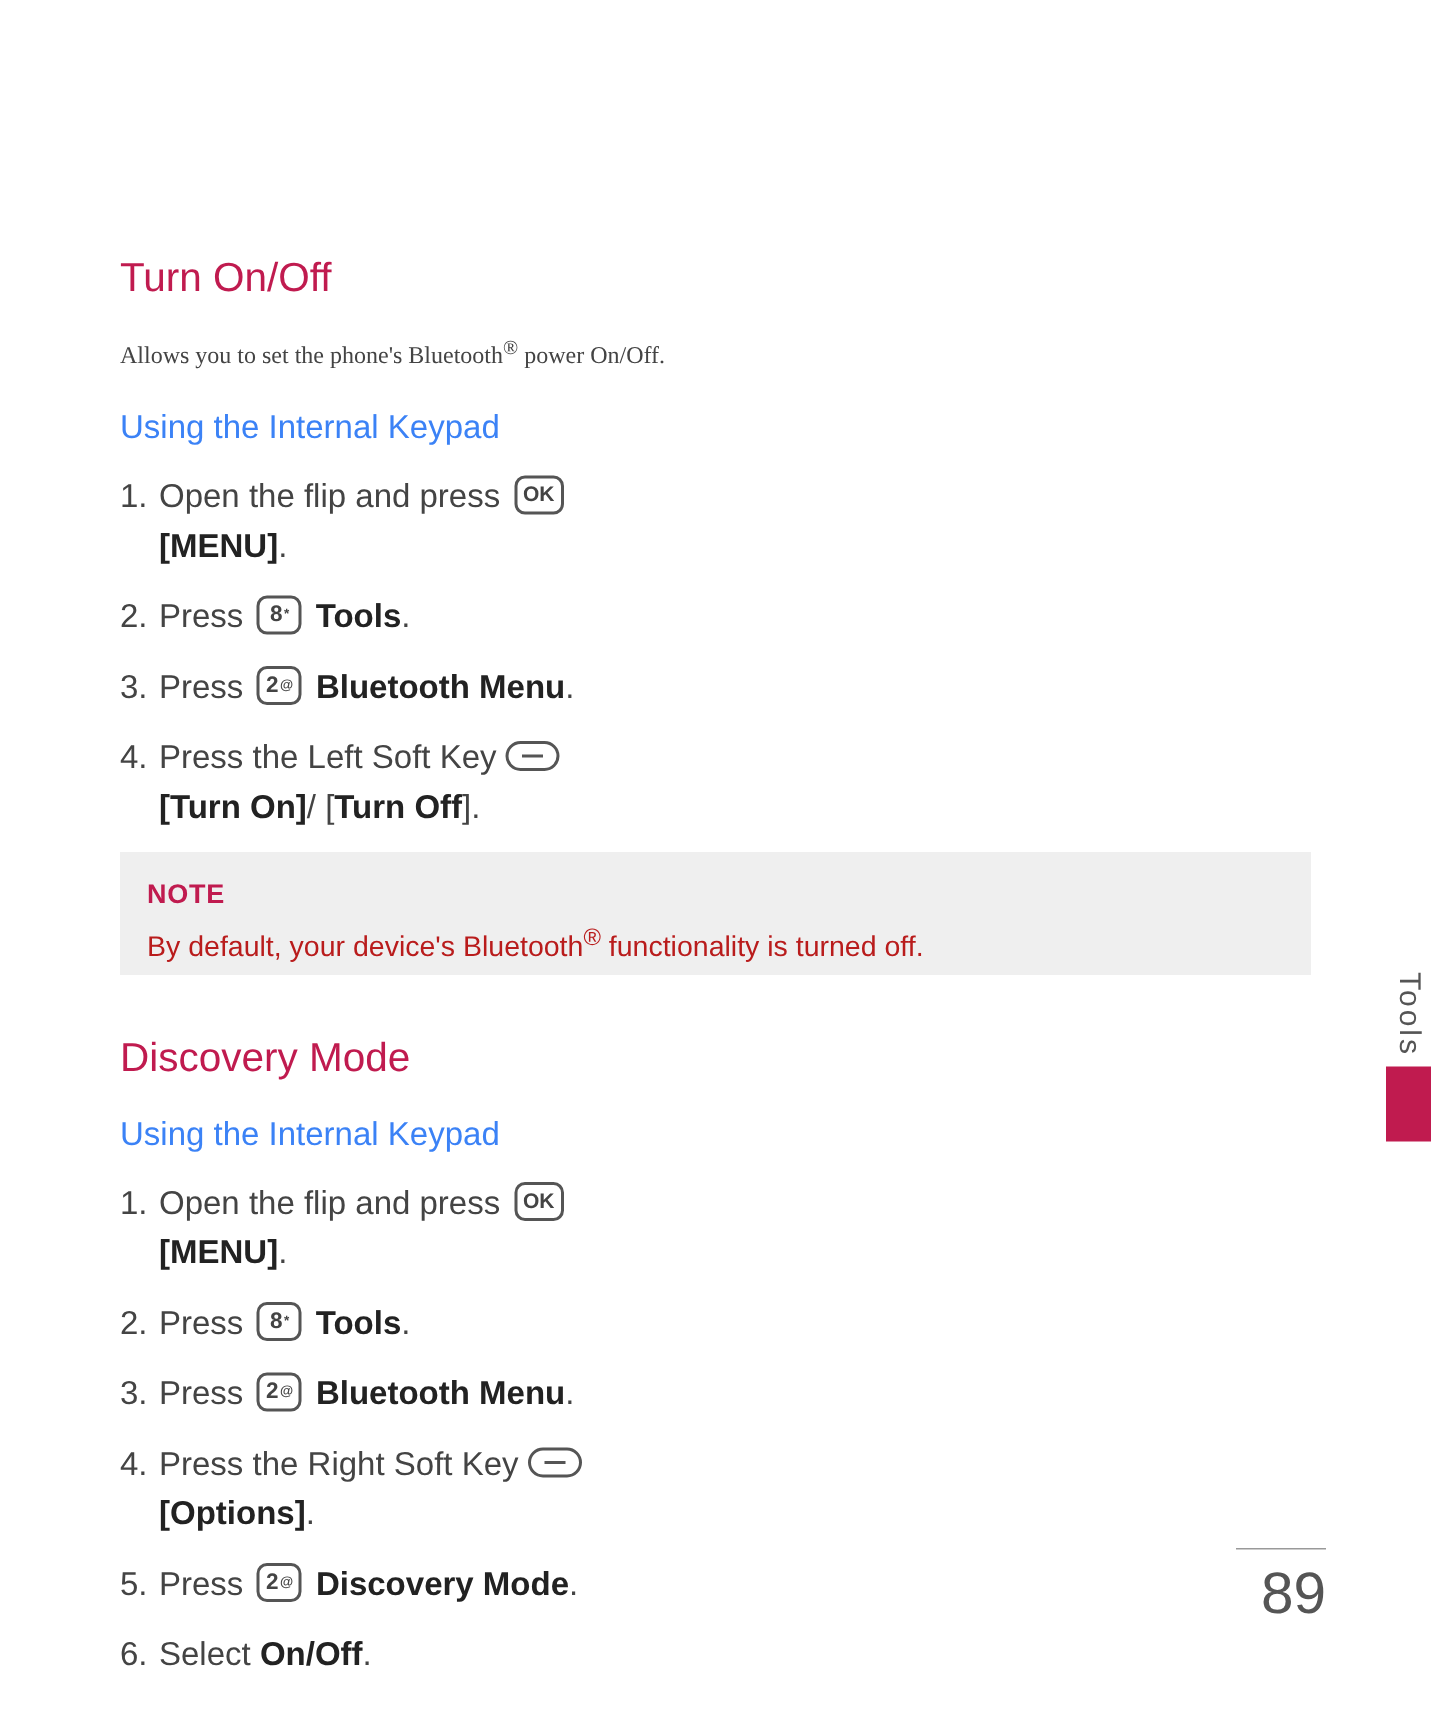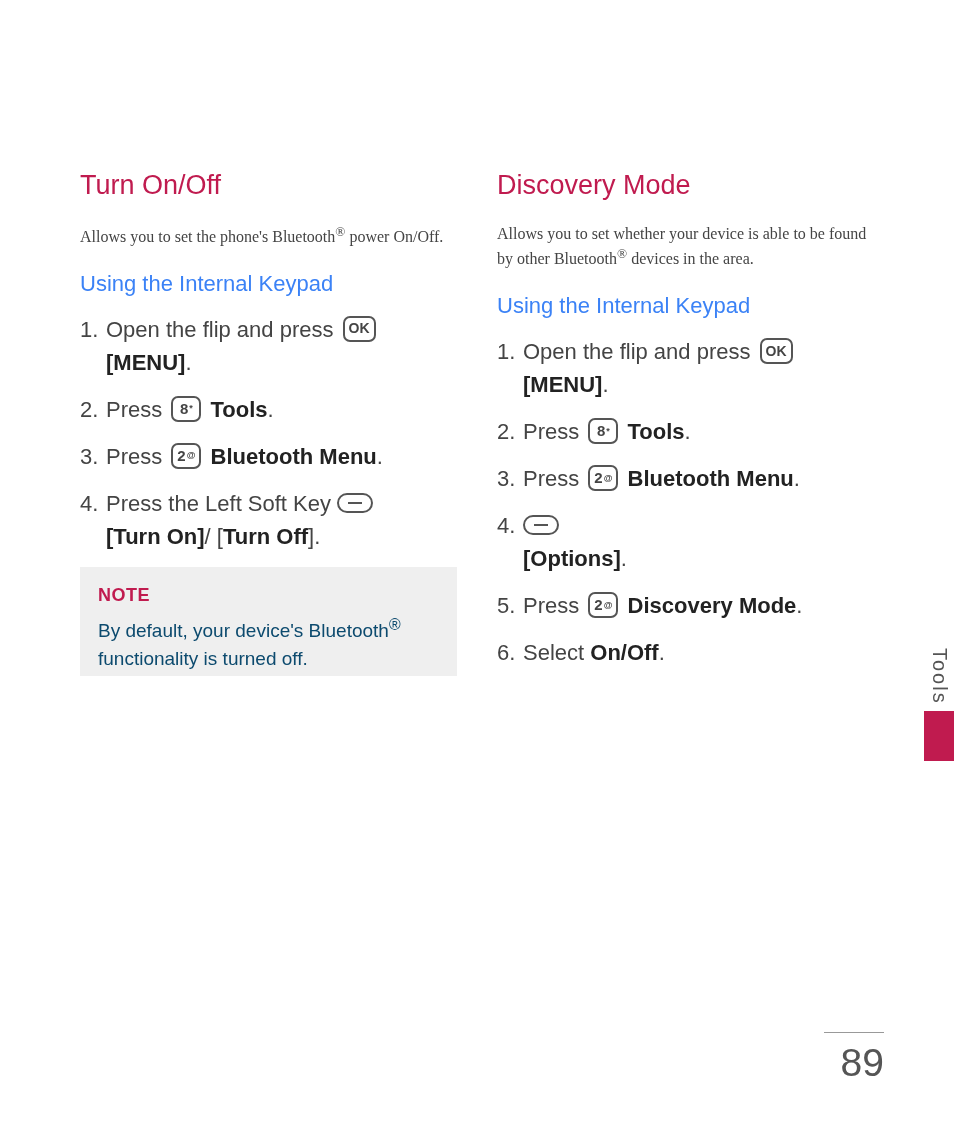--- a/index.html
+++ b/index.html
@@ -1,35 +1,35 @@
 <!DOCTYPE html>
 <html><head>
 <meta charset="utf-8">
 <style>
   * { box-sizing: border-box; margin: 0; padding: 0; }
   html, body { width: 954px; height: 1145px; background: #fff; }
   body { font-family: "Optima", "Candara", "Segoe UI", sans-serif; color: #333; position: relative; }
   .page { position: relative; width: 100%; height: 100%; padding: 170px 80px 60px 80px; }
-  .cols { display: flex; gap: 40px; }
+  .cols { display: flex; gap: 40px; flex-direction: column; }
   .col { flex: 1; min-width: 0; }
   h2.section { font-size: 27px; font-weight: 400; color: #c01b4f; margin-bottom: 22px; }
   .intro { font-size: 16px; color: #444; line-height: 1.4; margin-bottom: 22px; font-family: Liberation Serif, serif; }
   .subhead { font-size: 22px; font-weight: 400; color: #3b82f6; margin-bottom: 16px; }
   .step { font-size: 22px; color: #444; line-height: 1.5; margin-bottom: 14px; display: flex; }
   .step .num { width: 28px; flex: 0 0 26px; }
   .step .body { flex: 1; }
   .strong { font-weight: 600; color: #222; }
   .key-icon { display: inline-flex; vertical-align: middle; align-items: center; justify-content: center; border: 2px solid #555; border-radius: 7px; padding: 0 4px; height: 26px; min-width: 30px; font-size: 14px; font-weight: 700; color: #444; margin: 0 3px; position: relative; top: -2px; }
   .key-icon.num-key { font-size: 15px; }
   .key-icon .sup { font-size: 9px; vertical-align: super; margin-left: 1px; }
   .soft-icon { display: inline-flex; vertical-align: middle; border: 2.4px solid #555; border-radius: 999px; width: 36px; height: 20px; position: relative; top: -2px; align-items:center; justify-content:center; }
   .soft-icon::after { content:""; width: 14px; height: 2.4px; background:#555; }
   .note-box { background: #efefef; padding: 18px 18px 4px; margin-top: 10px; }
   .note-label { color: #c01b4f; font-weight: 700; font-size: 18px; margin-bottom: 8px; letter-spacing: 0.5px; }
-  .note-body { font-size: 19px; color: #0c4a6e; line-height: 1.45; }
+  .note-body { font-size: 19px; color: #b91c1c; line-height: 1.45; }
   .side-tab { position: absolute; right: 0; top: 648px; display: flex; flex-direction: column; align-items: center; }
   .side-tab .label { writing-mode: vertical-rl; font-size: 20px; color: #555; letter-spacing: 2px; margin-bottom: 6px; }
   .side-tab .bar { width: 30px; height: 50px; background: #c01b4f; }
   .page-num-area { position: absolute; right: 70px; bottom: 60px; text-align: right; }
   .page-num-area .rule { width: 60px; height: 1px; background: #999; margin: 0 0 8px auto; }
   .page-num { font-size: 39px; color: #555; font-weight: 400; }
 </style>
 </head>
 <body>
 
@@ -88,23 +88,20 @@
       <div class="note-box">
         <div class="note-label">NOTE</div>
         <div class="note-body">
           <span>By default, your device's Bluetooth</span><sup>®</sup><span> functionality is turned off.</span>
         </div>
       </div>
     </div>
 
     <div class="col">
       <h2 class="section">Discovery Mode</h2>
-      <p class="intro">
-        <span>Allows you to set whether your device is able to be found by other Bluetooth</span><sup>®</sup><span> devices in the area.</span>
-      </p>
       <p class="subhead">Using the Internal Keypad</p>
 
       <div class="step">
         <span class="num">1.</span>
         <span class="body">
           <span>Open the flip and press </span>
           <span class="key-icon">OK</span><br>
           <span class="strong">[MENU]</span><span>.</span>
         </span>
       </div>
@@ -129,20 +126,21 @@
               <span>2</span>
               <span class="sup">@</span>
             </span>
           <span class="strong">Bluetooth Menu</span><span>.</span>
         </span>
       </div>
 
       <div class="step">
         <span class="num">4.</span>
         <span class="body">
+          <span>Press the Right Soft Key </span>
           <span class="soft-icon"></span><br>
           <span class="strong">[Options]</span><span>.</span>
         </span>
       </div>
 
       <div class="step">
         <span class="num">5.</span>
         <span class="body">
           <span>Press </span>
           <span class="key-icon num-key">

